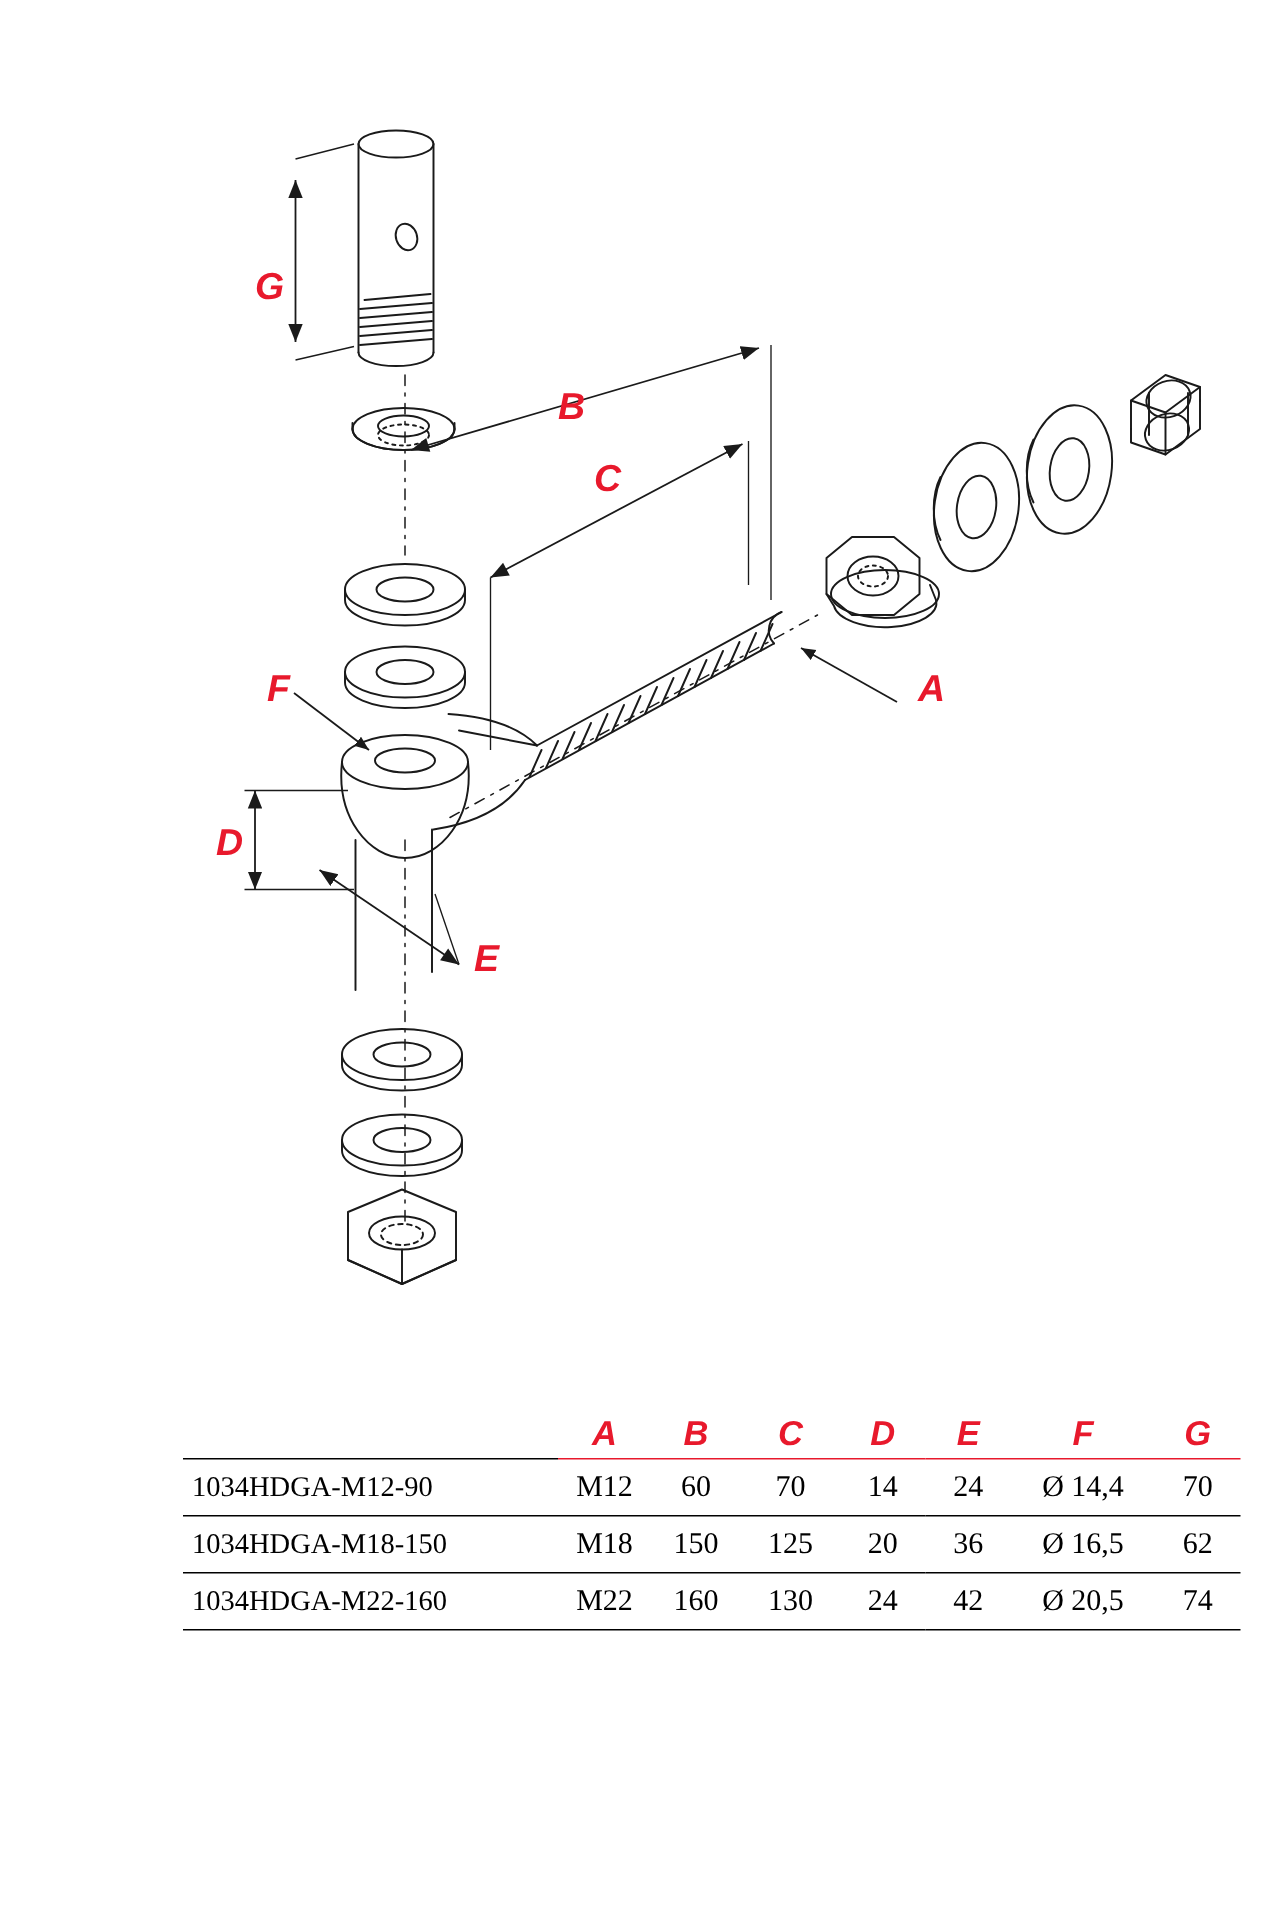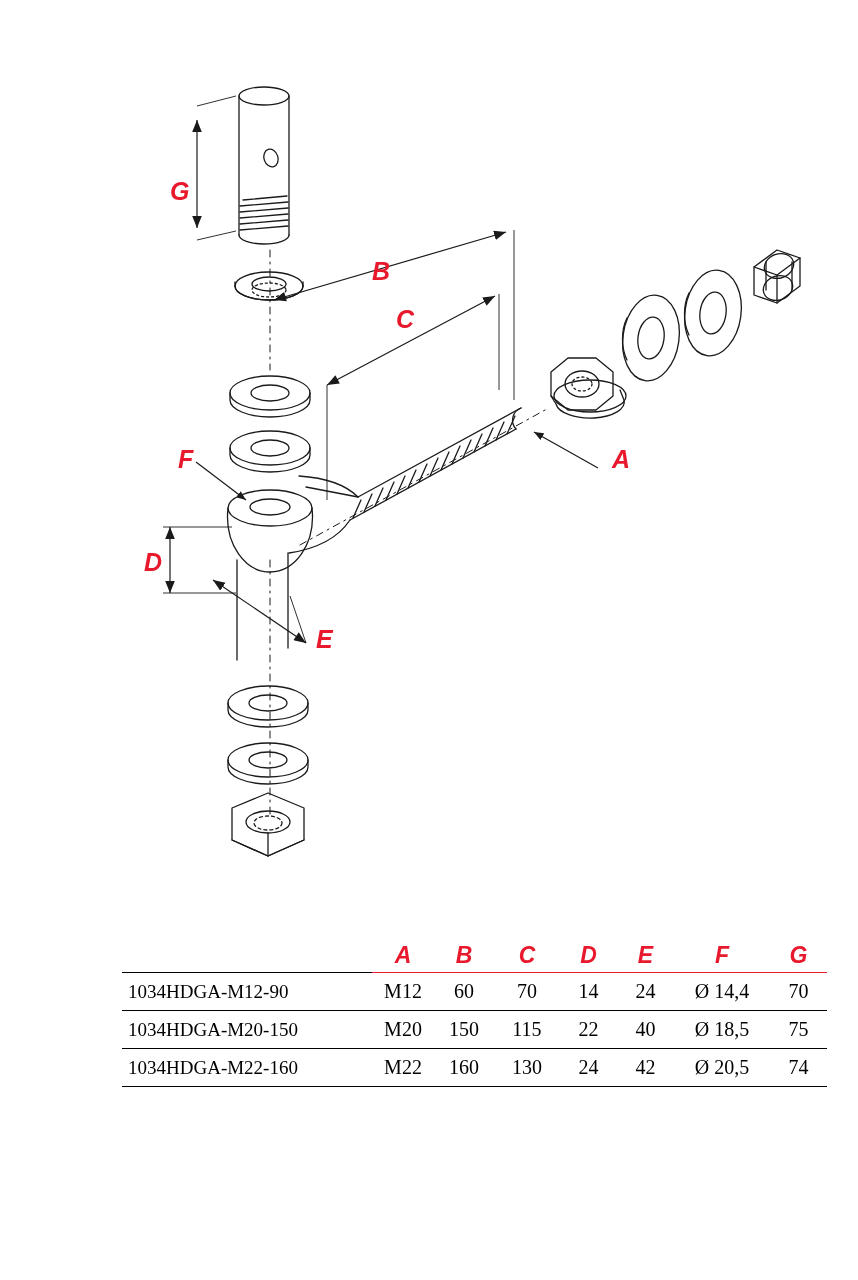--- a/index.html
+++ b/index.html
@@ -293,28 +293,28 @@
         <td class="cell-code">1034HDGA-M12-90</td>
         <td class="cell-val">M12</td>
         <td class="cell-val">60</td>
         <td class="cell-val">70</td>
         <td class="cell-val">14</td>
         <td class="cell-val">24</td>
         <td class="cell-val">Ø 14,4</td>
         <td class="cell-val">70</td>
       </tr>
       <tr>
-        <td class="cell-code">1034HDGA-M20-150</td>
-        <td class="cell-val">M20</td>
+        <td class="cell-code">1034HDGA-M18-150</td>
+        <td class="cell-val">M18</td>
         <td class="cell-val">150</td>
-        <td class="cell-val">115</td>
-        <td class="cell-val">22</td>
-        <td class="cell-val">40</td>
-        <td class="cell-val">Ø 18,5</td>
-        <td class="cell-val">75</td>
+        <td class="cell-val">125</td>
+        <td class="cell-val">20</td>
+        <td class="cell-val">36</td>
+        <td class="cell-val">Ø 16,5</td>
+        <td class="cell-val">62</td>
       </tr>
       <tr>
         <td class="cell-code">1034HDGA-M22-160</td>
         <td class="cell-val">M22</td>
         <td class="cell-val">160</td>
         <td class="cell-val">130</td>
         <td class="cell-val">24</td>
         <td class="cell-val">42</td>
         <td class="cell-val">Ø 20,5</td>
         <td class="cell-val">74</td>

